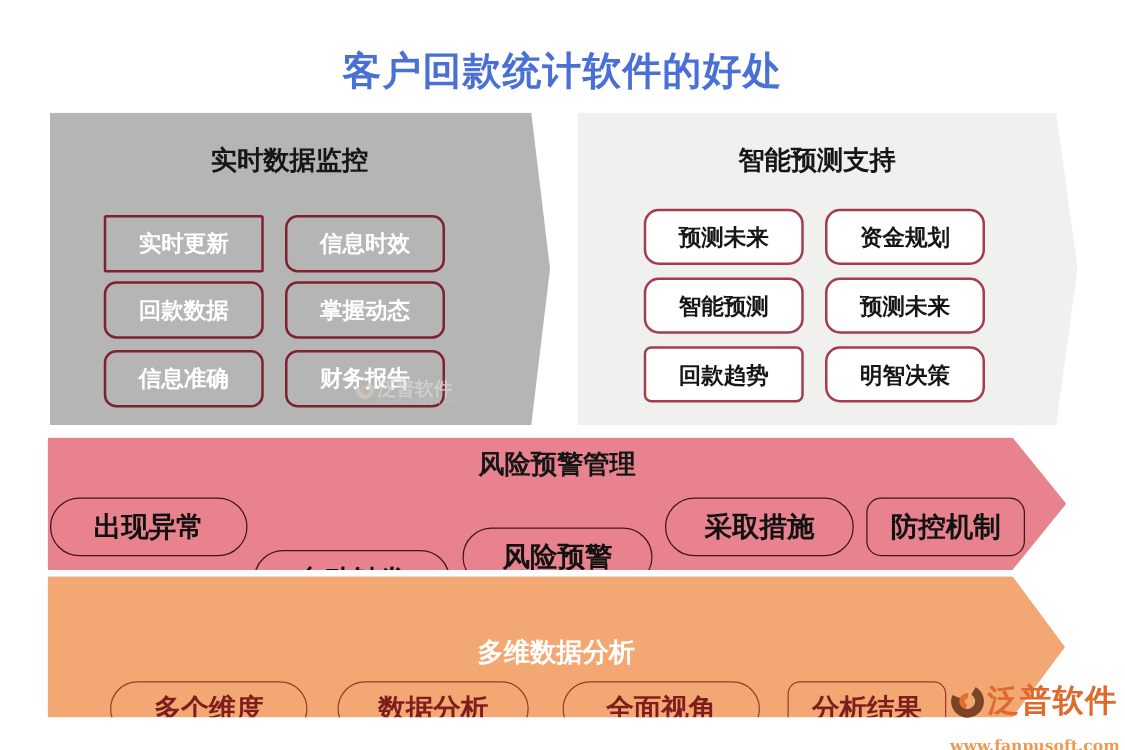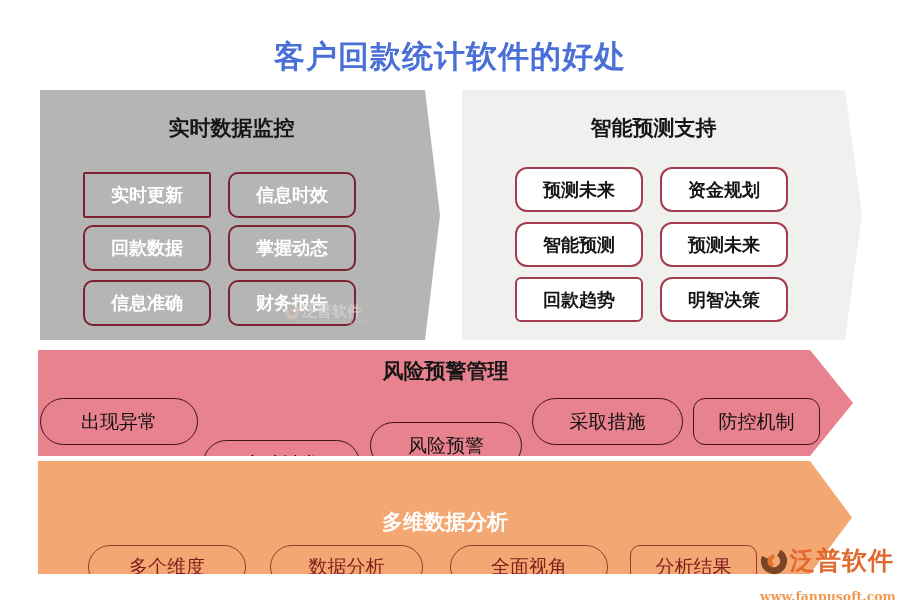--- a/index.html
+++ b/index.html
@@ -40,21 +40,21 @@
   .band-red{top:350px;width:815px;height:106px;background:#e8828e;
     clip-path:polygon(0 0,772px 0,100% 50%,772px 100%,0 100%);}
   .band-orange{top:461px;width:814px;height:113px;background:#f3a873;
     clip-path:polygon(0 0,772px 0,100% 50%,772px 100%,0 100%);}
   .band-title{position:absolute;top:7px;left:0;width:100%;text-align:center;
     font-size:21px;font-weight:bold;}
   .band-red .band-title{color:#161616;}
   .band-orange .band-title{color:#ffffff;margin-top:40px;}
 
   .pill{position:absolute;display:flex;align-items:center;justify-content:center;
-    font-size:19px;font-weight:normal;box-sizing:border-box;border-radius:24px;}
+    font-size:22px;font-weight:bold;box-sizing:border-box;border-radius:24px;}
   .pill-r{top:48px;height:47px;border:1.5px solid #43141c;color:#111111;background:transparent;}
   .pill-o{top:62px;height:44px;border:1.5px solid #9c392c;color:#7f1d1d;background:transparent;margin-top:22px;}
   .pill-rect{border-radius:12px;}
   .pill-rect-o{border-radius:10px;}
 
   
   .watermark{position:absolute;left:244px;top:214px;display:flex;align-items:flex-start;
     gap:2px;opacity:0.75;pointer-events:none;}
   .wm-txt{display:flex;flex-direction:column;line-height:1;}
   .wm-cn{font-size:15px;font-weight:bold;color:#d8d5d0;}

